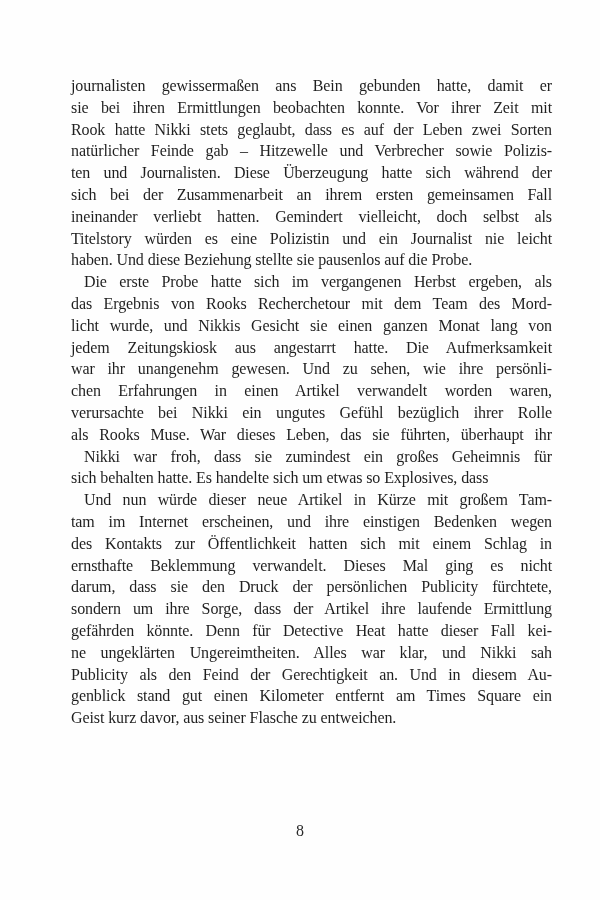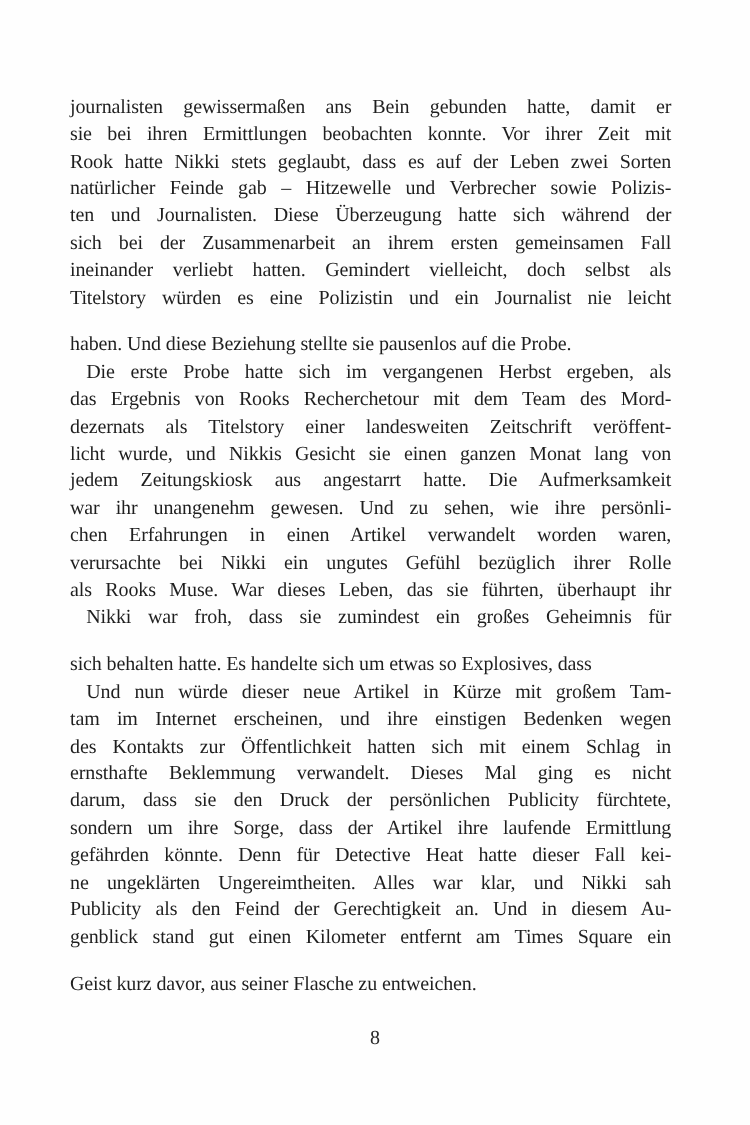--- a/index.html
+++ b/index.html
@@ -11,35 +11,34 @@
     position: relative;
     width: 600px;
     height: 900px;
     background: #fefefe;
     font-family: "Liberation Serif", serif;
     color: #1f1f1f;
     overflow: hidden;
   }
   .text-block {
     position: absolute;
-    left: 56px;
+    left: 71px;
     top: 75px;
     width: 481px;
   }
   .line {
     font-size: 16px;
     line-height: 21.8px;
     letter-spacing: -0.1px;
     text-align: justify;
     text-align-last: justify;
     hyphens: none;
   }
   .line.last {
     text-align-last: left;
-    margin-top: 16px;
   }
   .line.indent {
     text-indent: 13px;
   }
   .page-number {
     position: absolute;
     top: 820px;
     left: 0;
     width: 600px;
     text-align: center;
@@ -60,21 +59,20 @@
         <div class="line">natürlicher Feinde gab – Hitzewelle und Verbrecher sowie Polizis-</div>
         <div class="line">ten und Journalisten. Diese Überzeugung hatte sich während der</div>
         <div class="line">sich bei der Zusammenarbeit an ihrem ersten gemeinsamen Fall</div>
         <div class="line">ineinander verliebt hatten. Gemindert vielleicht, doch selbst als</div>
         <div class="line">Titelstory würden es eine Polizistin und ein Journalist nie leicht</div>
         <div class="line last">haben. Und diese Beziehung stellte sie pausenlos auf die Probe.</div>
       </div>
       <div>
         <div class="line indent">Die erste Probe hatte sich im vergangenen Herbst ergeben, als</div>
         <div class="line">das Ergebnis von Rooks Recherchetour mit dem Team des Mord-</div>
-        <div class="line">dezernats als Titelstory einer landesweiten Zeitschrift veröffent-</div>
         <div class="line">licht wurde, und Nikkis Gesicht sie einen ganzen Monat lang von</div>
         <div class="line">jedem Zeitungskiosk aus angestarrt hatte. Die Aufmerksamkeit</div>
         <div class="line">war ihr unangenehm gewesen. Und zu sehen, wie ihre persönli-</div>
         <div class="line">chen Erfahrungen in einen Artikel verwandelt worden waren,</div>
         <div class="line">verursachte bei Nikki ein ungutes Gefühl bezüglich ihrer Rolle</div>
         <div class="line">als Rooks Muse. War dieses Leben, das sie führten, überhaupt ihr</div>
       </div>
       <div>
         <div class="line indent">Nikki war froh, dass sie zumindest ein großes Geheimnis für</div>
         <div class="line last">sich behalten hatte. Es handelte sich um etwas so Explosives, dass</div>

